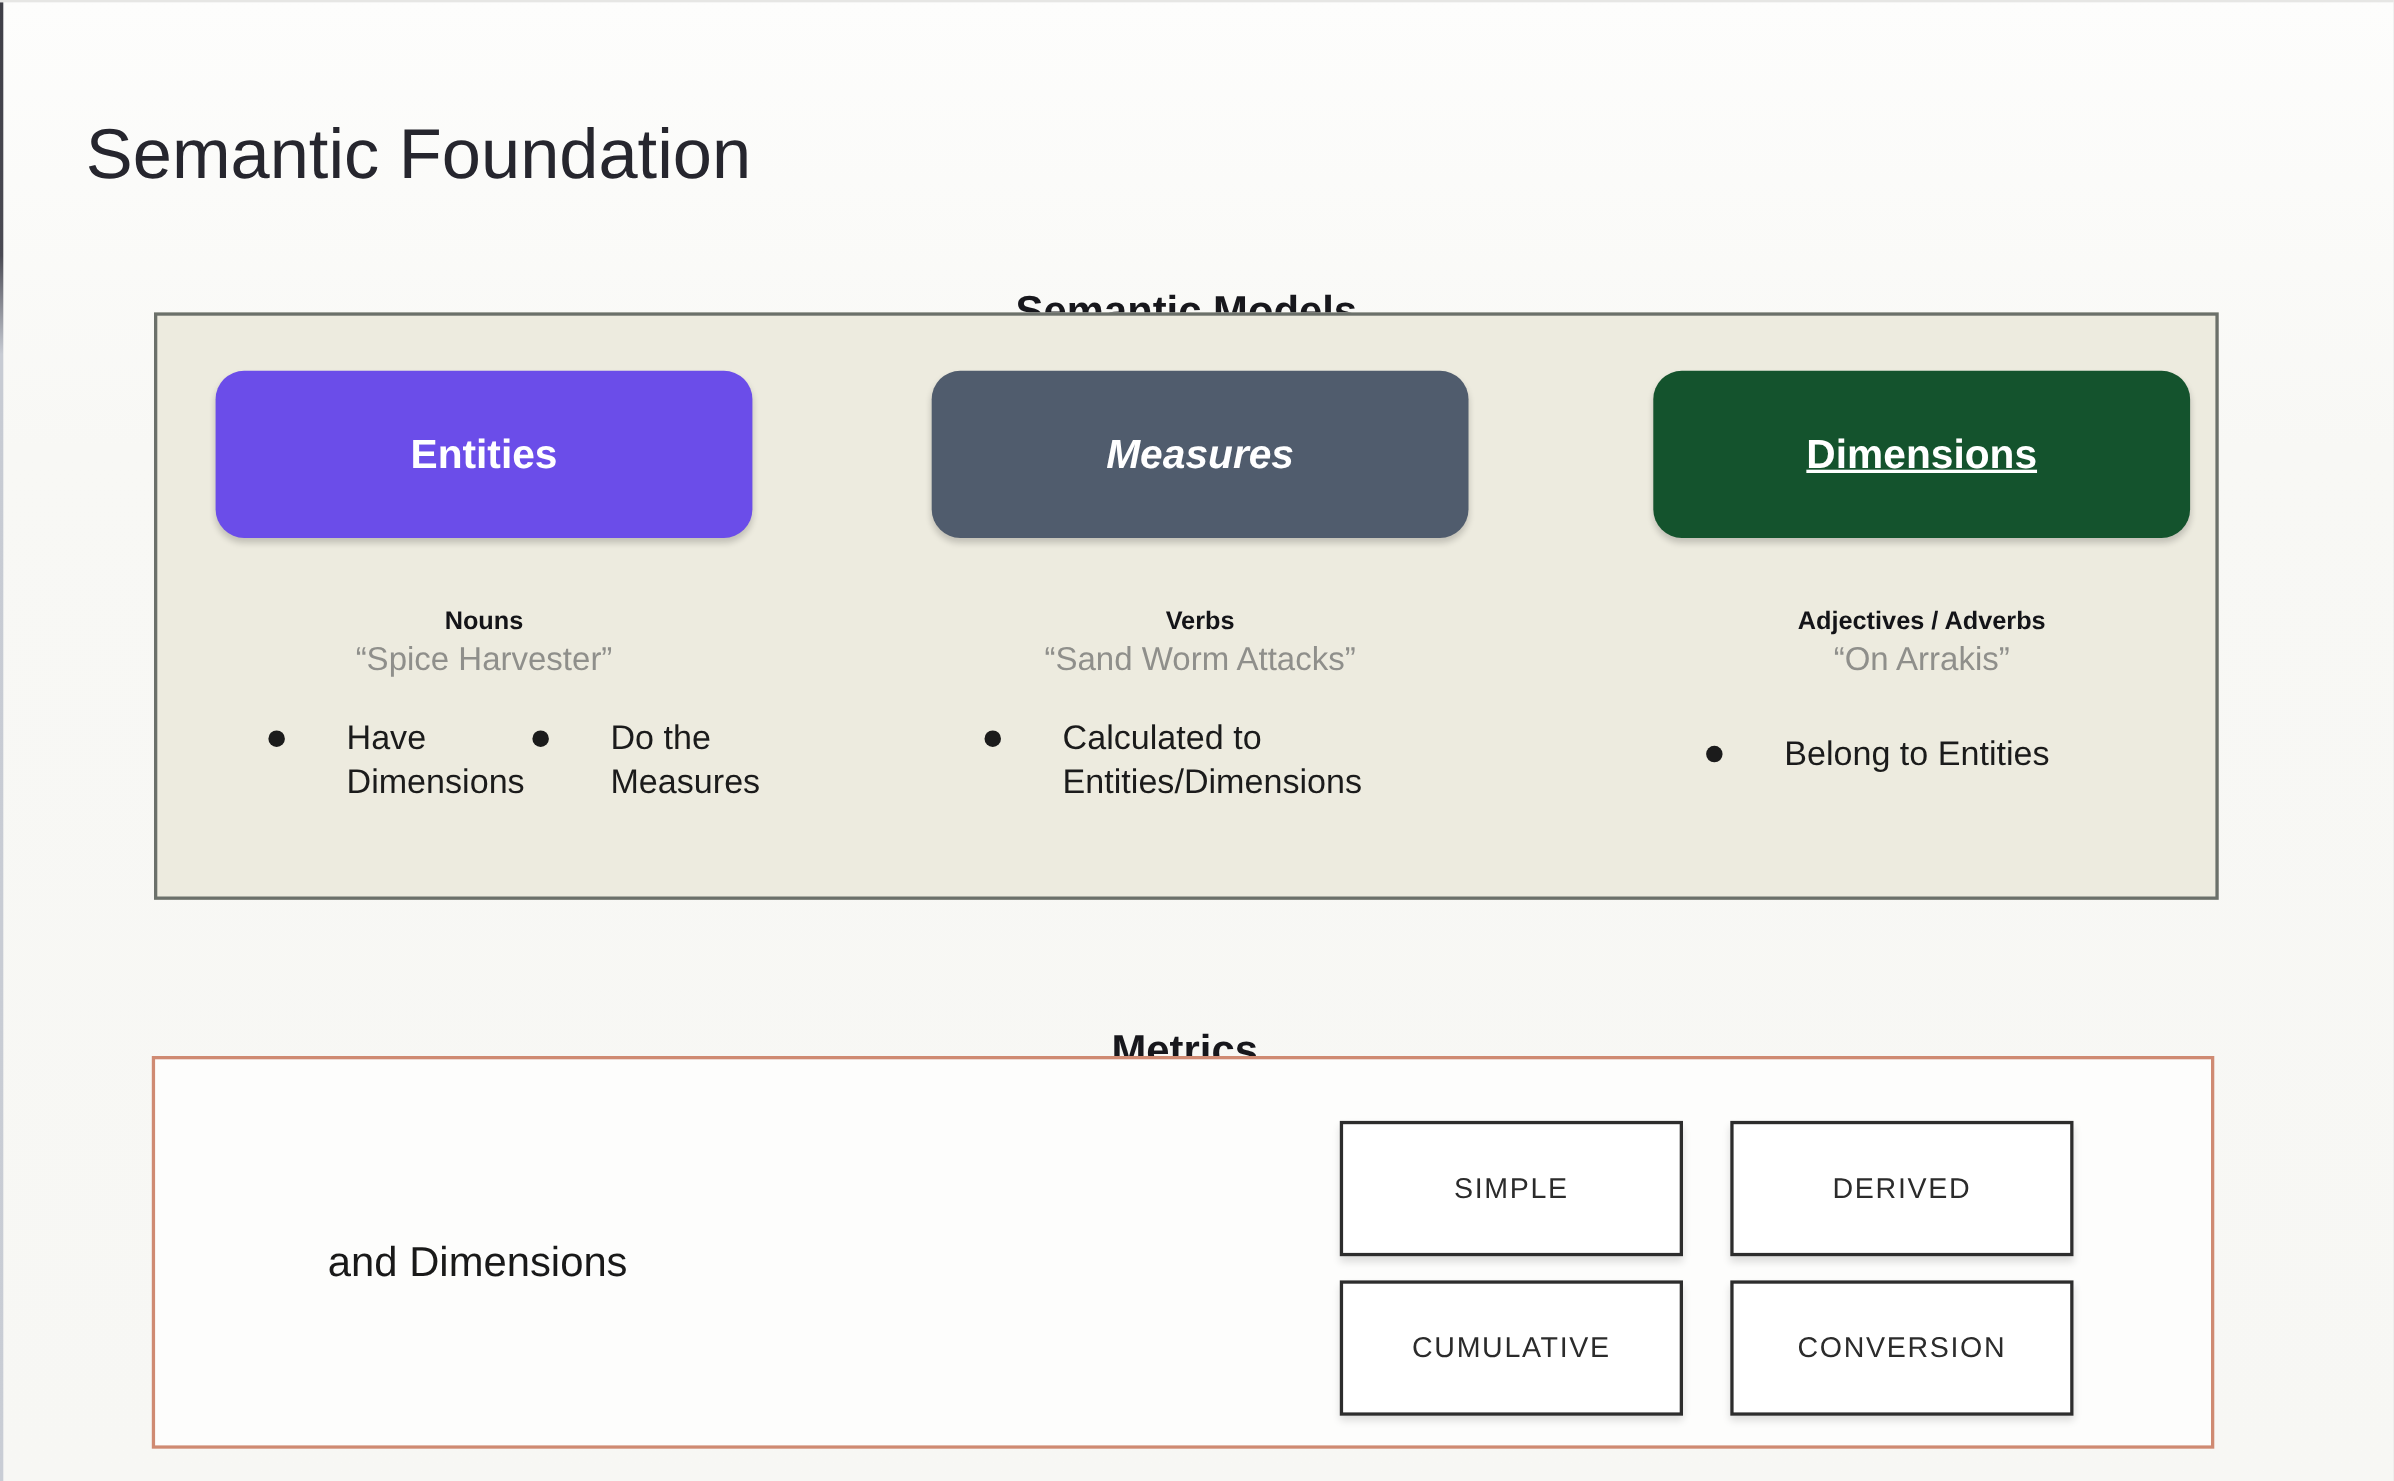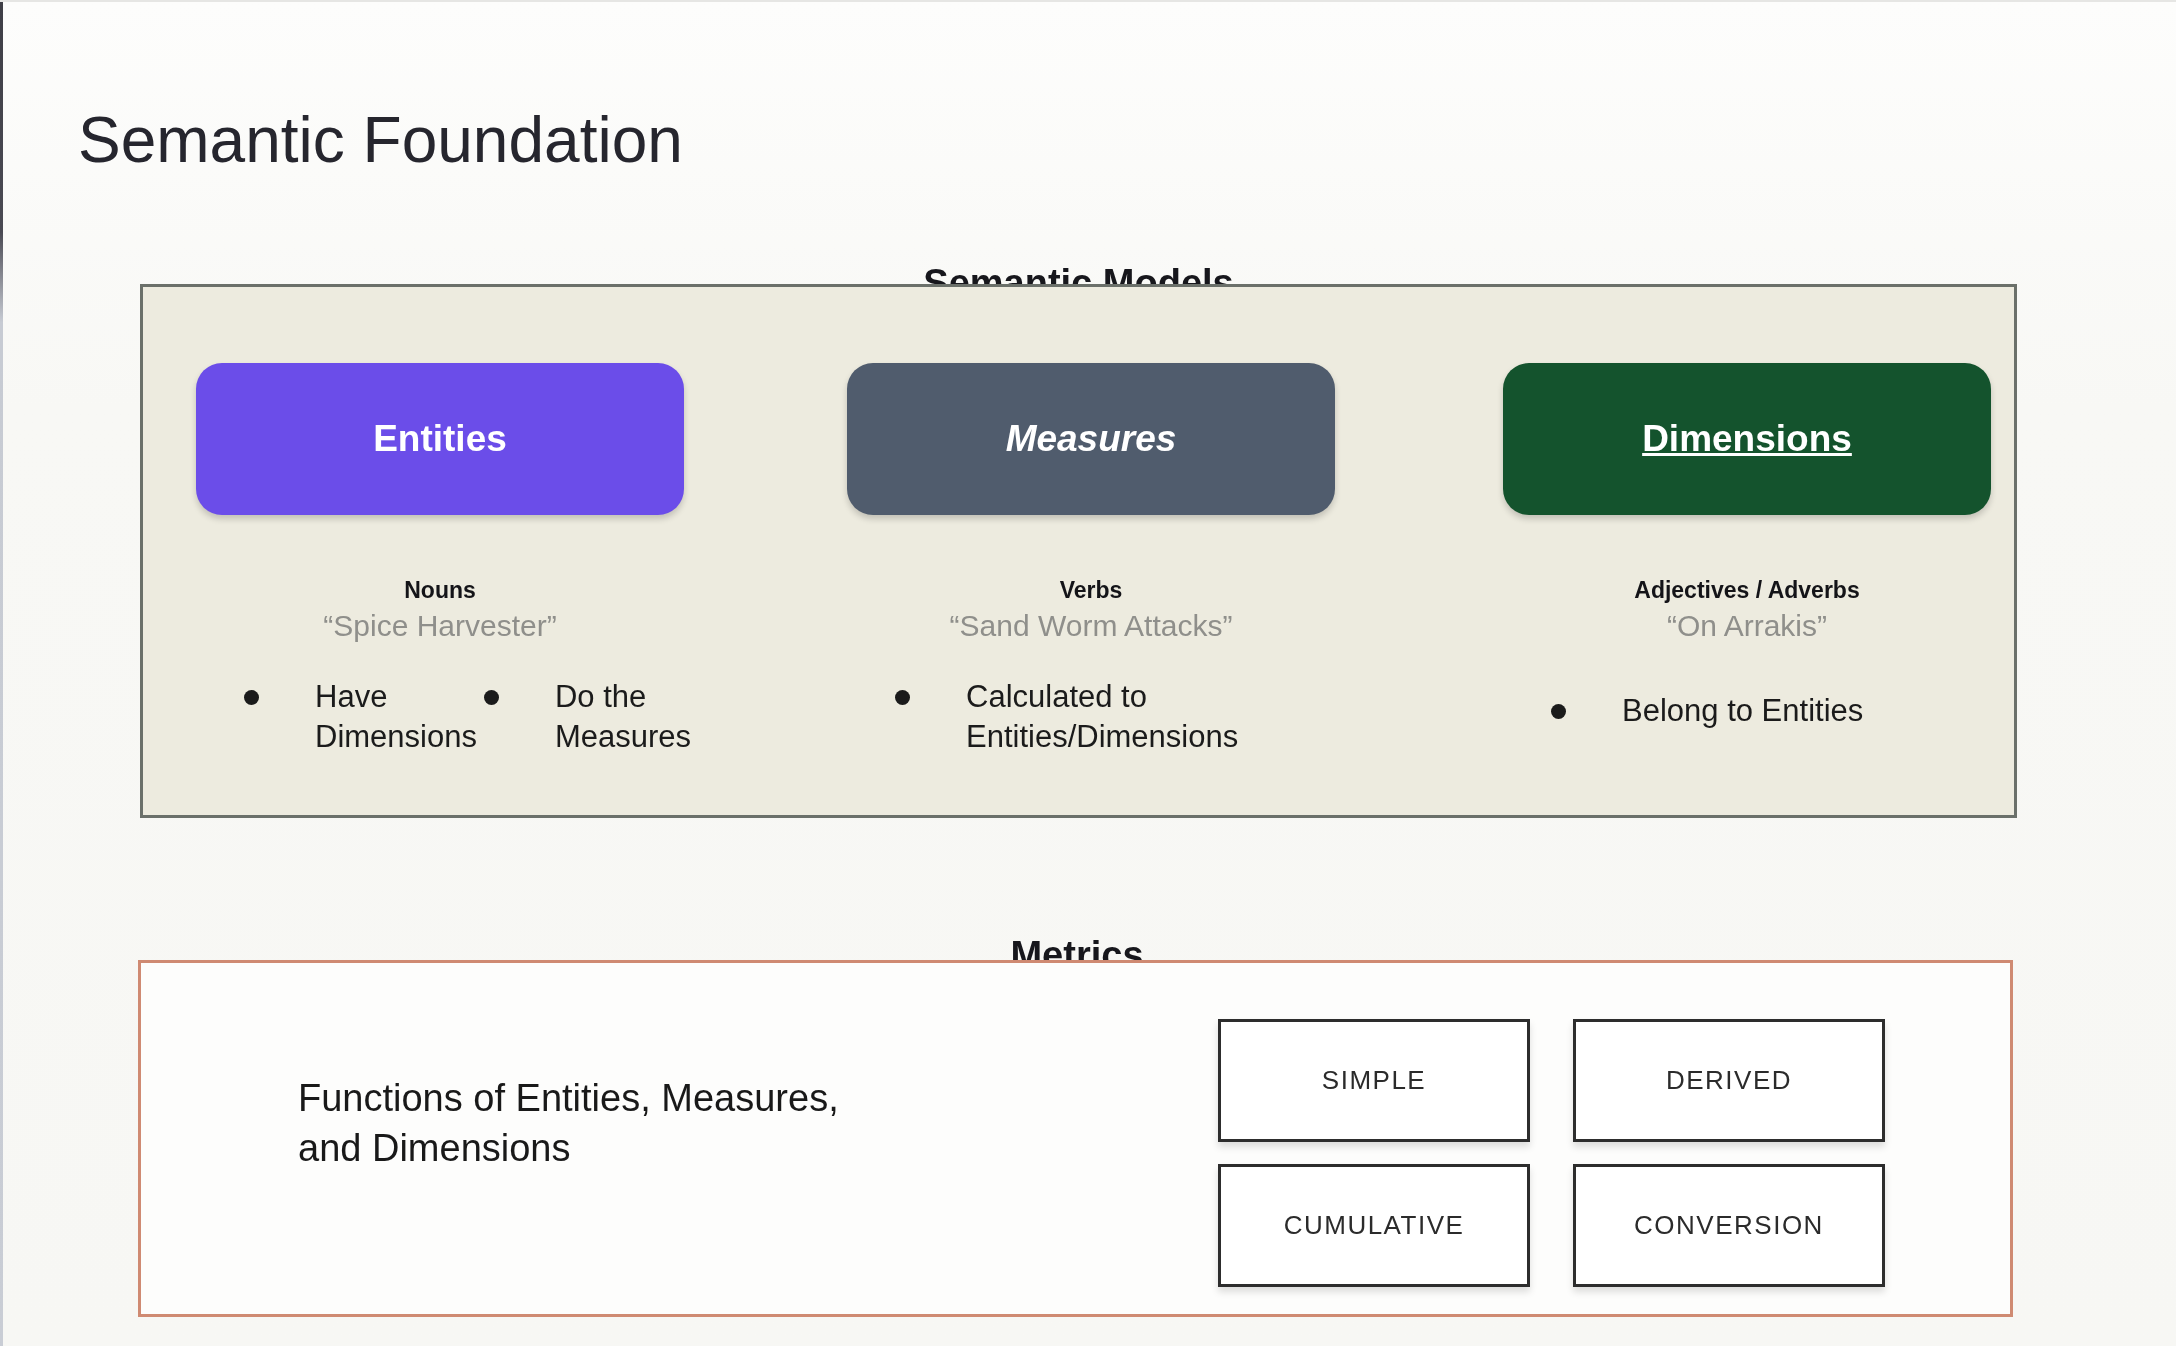--- a/index.html
+++ b/index.html
@@ -27,21 +27,21 @@
   #metrics-heading{left:138px;width:1878px;top:900px;}
   .models-box{
     position:absolute;left:140px;top:282px;width:1877px;height:534px;
     background:#edebdf;border:3px solid #6b706a;box-sizing:border-box;
   }
   .model-col{position:absolute;top:0;width:488px;display:flex;flex-direction:column;align-items:center;}
   #col-entities{left:53px;}
   #col-measures{left:704px;}
   #col-dimensions{left:1360px;}
   .pill{
-    margin-top:76px;width:100%;height:152px;border-radius:26px;
+    margin-top:50px;width:100%;height:152px;border-radius:26px;
     display:flex;align-items:center;justify-content:center;
     color:#ffffff;font-size:37px;font-weight:700;
     box-shadow:0 4px 6px rgba(0,0,0,0.18);
   }
   .role{margin-top:62px;font-size:23px;font-weight:700;color:#141418;text-align:center;}
   .example{margin-top:5px;font-size:30px;color:#8f8f8b;text-align:center;}
   .bullets{
     list-style:none;margin:34px 0 0 0;padding:0 0 0 48px;
     align-self:flex-start;display:flex;flex-direction:row;gap:7px;
   }
@@ -121,21 +121,21 @@
         </li>
       </ul>
     </div>
 
   </div>
 
   <h2 class="section-heading" id="metrics-heading">Metrics</h2>
 
   <div class="metrics-box" style="border-color: rgb(207, 138, 114);">
     <div class="metrics-desc">
-      <span>Functions of Entities, Measures,</span><br>
+      <br>
       <span>and Dimensions</span>
     </div>
     <div class="metrics-grid">
       <div class="metric-card">SIMPLE</div>
       <div class="metric-card">DERIVED</div>
       <div class="metric-card">CUMULATIVE</div>
       <div class="metric-card">CONVERSION</div>
     </div>
   </div>
 </div>

